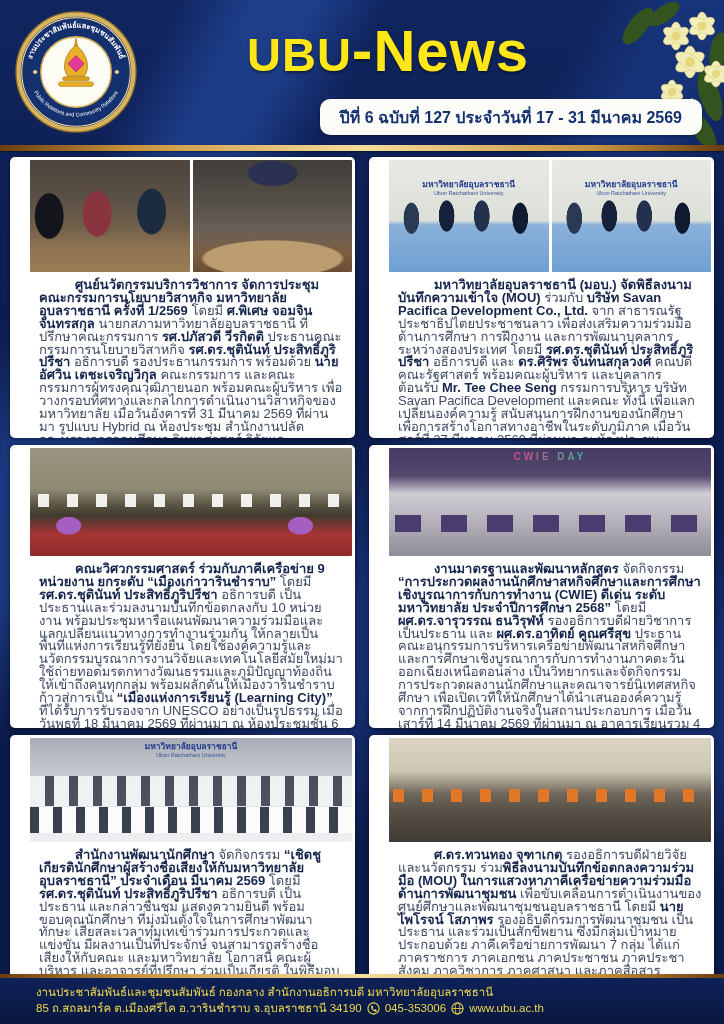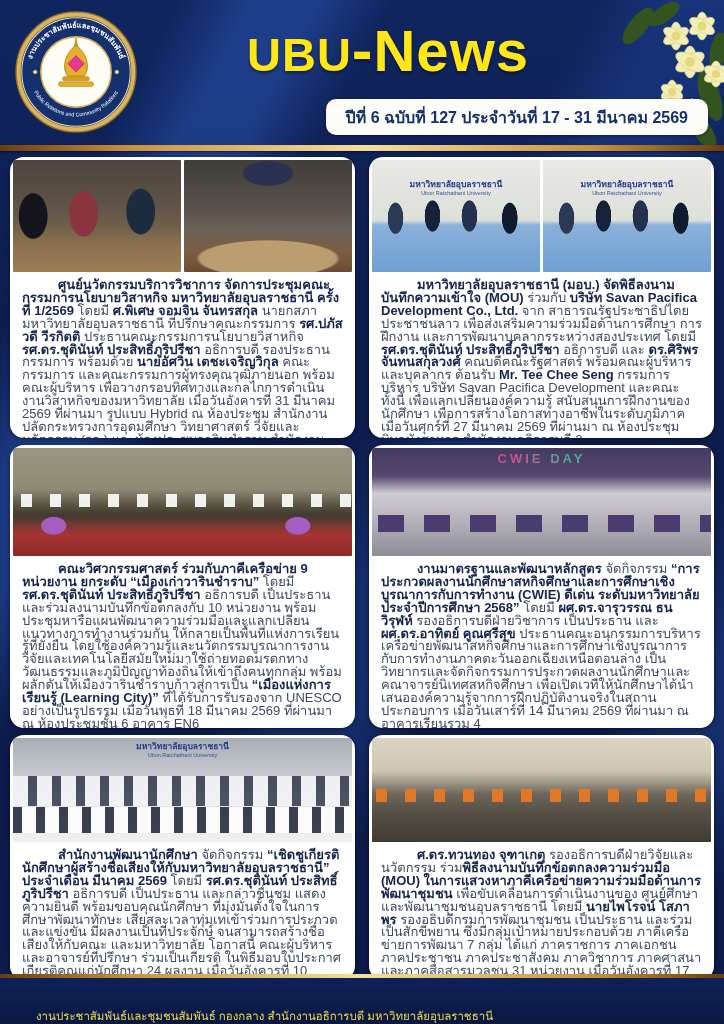--- a/index.html
+++ b/index.html
@@ -16,56 +16,56 @@
   
   .header{ position:absolute; top:0; left:0; width:724px; height:148px; }
   .logo{ position:absolute; top:10px; left:14px; width:124px; height:124px; }
   .masthead{ position:absolute; top:14px; left:168px; width:440px; text-align:center;
     color:#ffe616; font-weight:bold; white-space:nowrap;
     text-shadow:0 2px 3px rgba(0,0,0,.45); letter-spacing:1px; }
   .masthead .t1{ font-size:47px; }
   .masthead .t2{ font-size:62px; }
   .masthead .t3{ font-size:58px; }
   .issue-badge{
-    position:absolute; top:99px; right:16px; height:36px; padding:0 20px;
+    position:absolute; top:99px; right:22px; height:36px; padding:0 20px;
     background:#fcfcf8; border-radius:10px; display:flex; align-items:center;
     color:#14306e; font-weight:bold; font-size:16px; box-shadow:0 1px 3px rgba(0,0,0,.4);
   }
   .flowers{ position:absolute; top:0; right:0; width:118px; height:168px; }
   .gold-bar{
     height:6px; width:100%;
     background:linear-gradient(90deg,#6a3d10 0%,#c8933c 18%,#f6dd9c 50%,#c8933c 82%,#6a3d10 100%);
     box-shadow:0 1px 2px rgba(0,0,0,.5);
   }
   .gold-bar.top{ position:absolute; top:145px; left:0; }
 
   
   .news-grid{
     position:absolute; top:157px; left:10px; width:704px;
     display:grid; grid-template-columns:345px 345px; grid-template-rows:281px 283px 245px;
     column-gap:14px; row-gap:7px;
   }
   .news-card{
-    background:#ffffff; border-radius:14px; overflow:hidden;
-    padding:3px 3px 0 3px; box-shadow:0 1px 4px rgba(0,0,0,.5);
+    background:#ffffff; border-radius:5px; overflow:hidden;
+    padding:3px 3px 0 20px; box-shadow:0 1px 4px rgba(0,0,0,.5);
   }
   .photo-row{ display:flex; gap:3px; }
   .photo{ position:relative; flex:1; border-radius:1px; overflow:hidden; }
   .h112{ height:112px; } .h108{ height:108px; } .h104{ height:104px; }
 
   .photo-caption{
     position:absolute; top:14%; left:0; width:100%; text-align:center;
     font-size:8.5px; font-weight:bold; color:#1e3a8c; line-height:1.15;
   }
   .photo-caption small{ display:block; font-size:5.5px; font-weight:normal; color:#3a5294; }
   .photo-caption.low{ top:18%; }
   .photo-caption.high{ top:4%; }
   .caption-rainbow{
     position:absolute; top:3%; left:0; width:100%; text-align:center;
-    font-size:13px; font-weight:bold; letter-spacing:3px;
+    font-size:10px; font-weight:bold; letter-spacing:3px;
     background:linear-gradient(90deg,#f5a623,#4a90d9,#e84a8a,#3dbfa0,#f5d33d,#b06ad0);
     -webkit-background-clip:text; background-clip:text; color:transparent; opacity:.9;
   }
 
   
   .ph-1a{ background:
     radial-gradient(ellipse 24px 38px at 12% 50%, #14141c 58%, rgba(0,0,0,0) 62%),
     radial-gradient(ellipse 24px 38px at 42% 48%, #8a3440 58%, rgba(0,0,0,0) 62%),
     radial-gradient(ellipse 24px 38px at 76% 46%, #1c2c3e 58%, rgba(0,0,0,0) 62%),
     linear-gradient(180deg,#4e443c 0%,#5c5146 35%,#6e5e4a 58%,#8a7050 75%,#9c7d55 100%); }
@@ -104,21 +104,21 @@
   .news-text{
     padding:7px 9px 6px 9px; font-size:13px; line-height:12.9px;
     color:#3e4a61; text-indent:36px; text-align:left;
   }
   .news-text .b{ font-weight:bold; color:#16254c; }
 
   
   .footer{ position:absolute; left:0; bottom:0; width:724px; height:46px;
     background:linear-gradient(180deg,#0e2158 0%,#0a1840 100%); }
   .gold-bar.bottom{ position:absolute; left:0; bottom:44px; }
-  .footer-content{ padding:6px 0 0 36px; color:#ecd74e; font-size:11.5px; line-height:16px;margin-top:24px; }
+  .footer-content{ padding:6px 0 0 36px; color:#ecd74e; font-size:11.5px; line-height:16px; }
   .footer-line2{ display:flex; align-items:center; gap:5px; }
   .footer-icon{ width:13px; height:13px; display:inline-block; }
   .footer-link{ color:#ecd74e; text-decoration:none; }
 </style>
 </head>
 <body>
 
 <div class="page">
 
   <div class="header">
@@ -276,16 +276,30 @@
       <div class="photo h104 ph-6"></div>
       <p class="news-text"><span class="b">ศ.ดร.ทวนทอง จุฑาเกตุ </span><span>รองอธิการบดีฝ่ายวิจัยและนวัตกรรม ร่วม</span><span class="b">พิธีลงนามบันทึกข้อตกลงความร่วมมือ (MOU) ในการแสวงหาภาคีเครือข่ายความร่วมมือด้านการพัฒนาชุมชน </span><span>เพื่อขับเคลื่อนการดำเนินงานของ ศูนย์ศึกษาและพัฒนาชุมชนอุบลราชธานี โดยมี </span><span class="b">นายไพโรจน์ โสภาพร </span><span>รองอธิบดีกรมการพัฒนาชุมชน เป็นประธาน และร่วมเป็นสักขีพยาน ซึ่งมีกลุ่มเป้าหมายประกอบด้วย ภาคีเครือข่ายการพัฒนา 7 กลุ่ม ได้แก่ ภาคราชการ ภาคเอกชน ภาคประชาชน ภาคประชาสังคม ภาควิชาการ ภาคศาสนา และภาคสื่อสารมวลชน 31 หน่วยงาน เมื่อวันอังคารที่ 17 มีนาคม 2569 ที่ผ่านมา ณ หอประชุมค้ำคูณ ศูนย์ศึกษาและพัฒนาชุมชนอุบลราชธานี</span></p>
     </div>
 
   </div>
 
   <div class="gold-bar bottom"></div>
   <div class="footer">
     <div class="footer-content">
       <div>งานประชาสัมพันธ์และชุมชนสัมพันธ์ กองกลาง สำนักงานอธิการบดี มหาวิทยาลัยอุบลราชธานี</div>
+      <div class="footer-line2">
+        <span>85 ถ.สถลมาร์ค ต.เมืองศรีไค อ.วารินชำราบ จ.อุบลราชธานี 34190</span>
+        <svg class="footer-icon" viewBox="0 0 14 14">
+          <circle cx="7" cy="7" r="6" fill="none" stroke="#ecd74e" stroke-width="1.2"></circle>
+          <path d="M4.6,4.2 c.5-.6,1.1-.5,1.4,0 l.6,1 c.2,.4,0,.8-.3,1 c-.3,.3-.3,.7,0,1.1 c.3,.4,.7,.8,1.1,1 c.4,.2,.8,.2,1-.1 c.3-.3,.7-.4,1-.2 l.9,.7 c.5,.4,.4,1-.2,1.4 c-1,.6-2.4,.2-3.8-1.1 C4.9,7.7,4.1,6,4.6,4.2 Z" fill="#ecd74e"></path>
+        </svg>
+        <span>045-353006</span>
+        <svg class="footer-icon" viewBox="0 0 14 14">
+          <circle cx="7" cy="7" r="6" fill="none" stroke="#ecd74e" stroke-width="1.2"></circle>
+          <ellipse cx="7" cy="7" rx="2.6" ry="6" fill="none" stroke="#ecd74e" stroke-width=".9"></ellipse>
+          <line x1="1" y1="7" x2="13" y2="7" stroke="#ecd74e" stroke-width=".9"></line>
+        </svg>
+        <a class="footer-link" href="#">www.ubu.ac.th</a>
+      </div>
     </div>
   </div>
 
 </div>
 
 </body></html>

